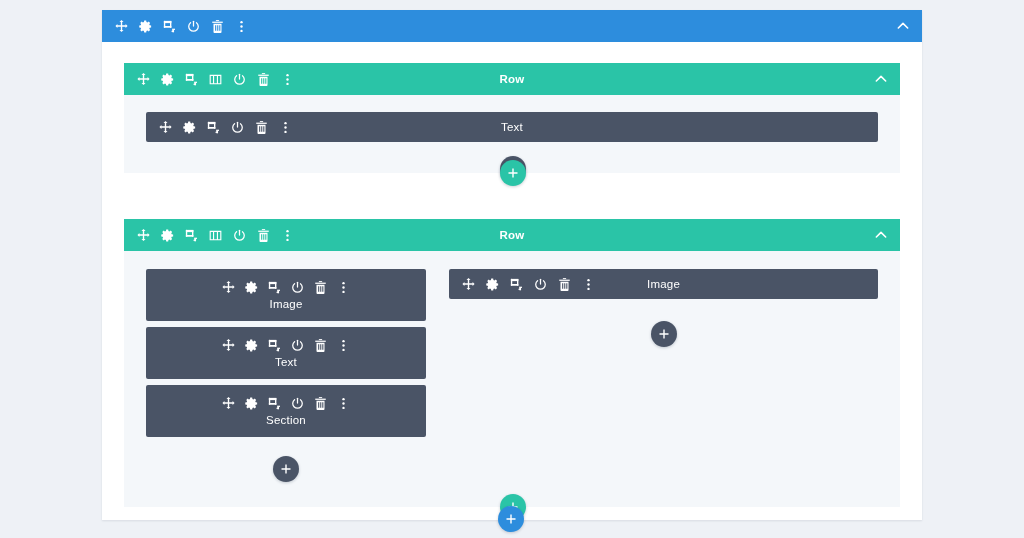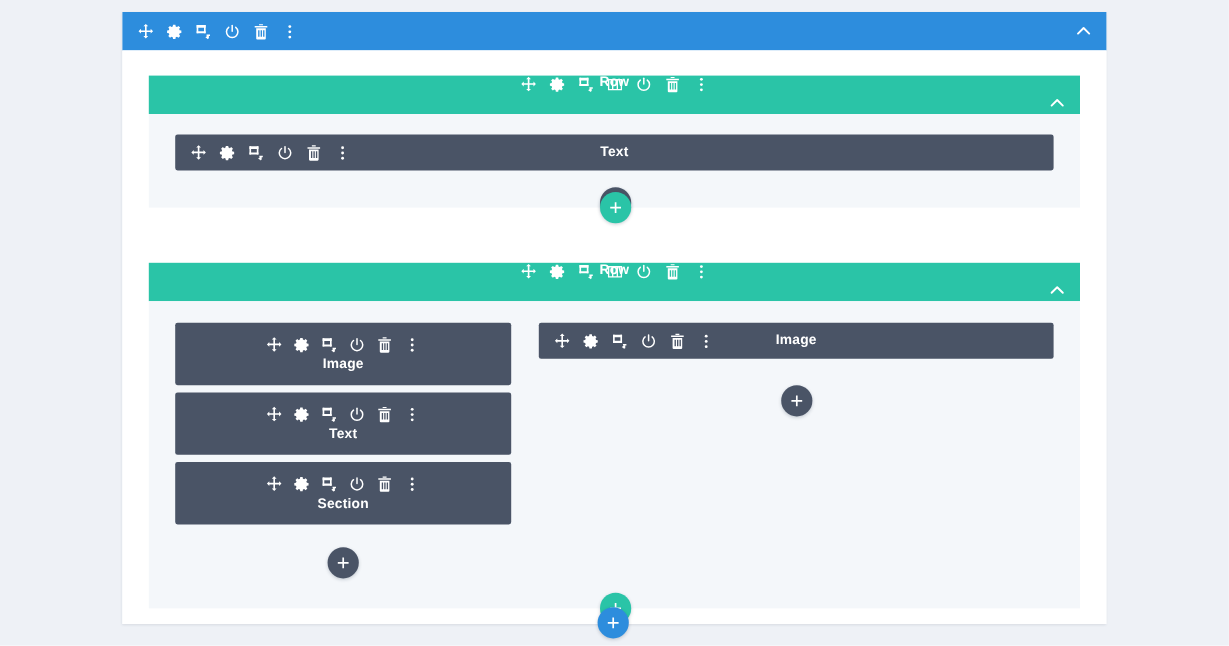--- a/index.html
+++ b/index.html
@@ -59,21 +59,20 @@
   }
 
   
   .row-wrap { position: absolute; left: 22px; width: 776px; }
   .row-bar {
     height: 32px;
     background: #2ac4a7;
     display: flex; align-items: center;
     padding: 0 11px 0 12px;
     position: relative;
-    flex-direction: column;
   }
   .row-bar .title {
     position: absolute; left: 0; right: 0;
     text-align: center;
     font-size: 11.5px; font-weight: bold; color: #ffffff;
     letter-spacing: .2px;
     pointer-events: none;
   }
   .row-bar .chev { margin-left: auto; position: relative; z-index: 2; }
   .row-body {
@@ -82,21 +81,21 @@
   }
 
   
   .module {
     background: #4a5466;
     border-radius: 2px;
     position: relative;
     cursor: pointer;
   }
   .module .mlabel {
-    font-size: 11.5px; font-weight: bold; color: #ffffff;
+    font-size: 11.5px; font-weight: normal; color: #ffffff;
     letter-spacing: .2px;
   }
   
   .module.wide {
     height: 30px;
     display: flex; align-items: center;
     padding: 0 12px;
   }
   .module.wide .mlabel {
     position: absolute; left: 0; right: 0; text-align: center;

